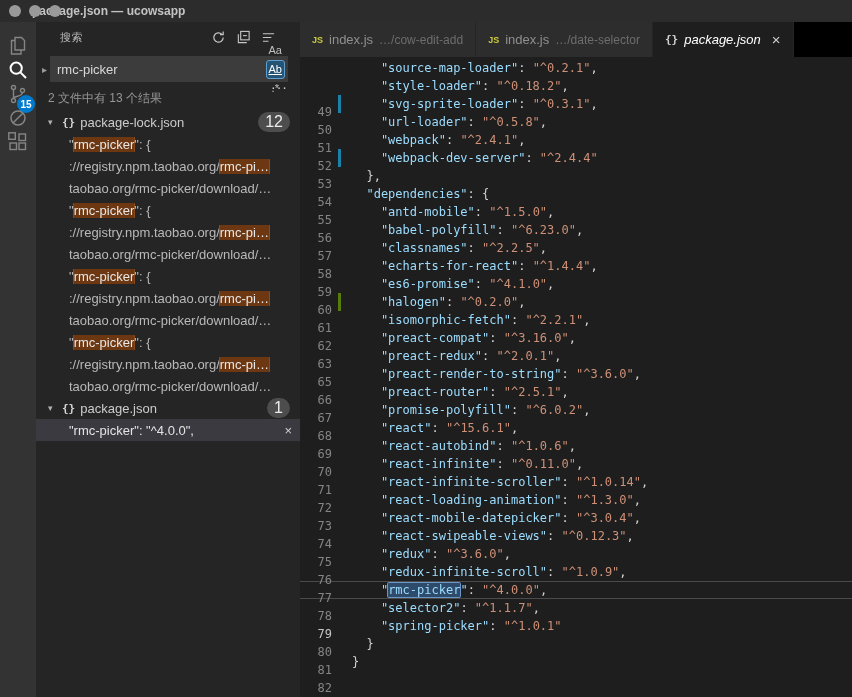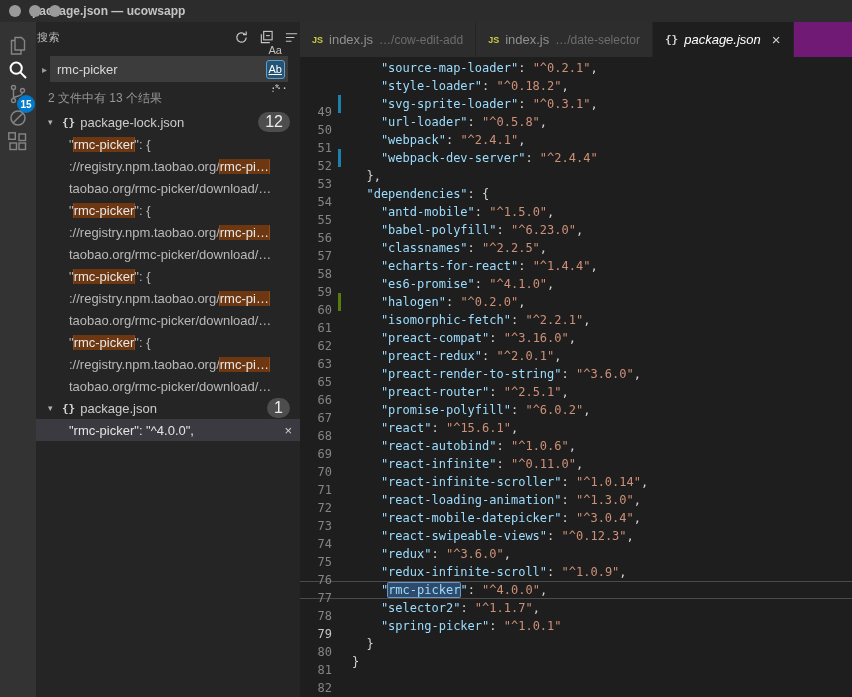--- a/index.html
+++ b/index.html
@@ -22,21 +22,21 @@
   .abicon { width:24px; height:24px; color:#858585; position:relative; }
   .abicon.active { color:#ffffff; }
   .abicon svg { width:24px; height:24px; }
   .abbadge { position:absolute; right:-5px; bottom:-7px; min-width:18px; height:18px;
     border-radius:50%; background:#007acc; color:#ffffff; font-size:10px; font-weight:bold;
     display:flex; align-items:center; justify-content:center; }
 
   
   .sidebar { width:264px; background:#252526; color:#cccccc; display:flex;
     flex-direction:column; flex-shrink:0; }
-  .sb-header { height:30px; display:flex; align-items:center; padding:0 1px; font-size:11px;
+  .sb-header { height:30px; display:flex; align-items:center; padding:0 24px; font-size:11px;
     color:#bbbbbb; letter-spacing:0.5px; }
   .sb-actions { margin-left:auto; display:flex; gap:9px; }
   .hbtn { width:16px; height:16px; color:#c5c5c5; display:flex; align-items:center; justify-content:center; }
   .hbtn svg { width:15px; height:15px; }
   .search-row { display:flex; align-items:center; padding:4px 12px 0 3px; }
   .chev { width:11px; color:#9a9a9a; font-size:10px; text-align:center; flex-shrink:0; }
   .searchbox { flex:1; height:26px; background:#3c3c3c; display:flex; align-items:center; padding:0 3px 0 7px; }
   .searchbox input { flex:1; min-width:0; background:transparent; border:none; outline:none;
     color:#d8d8d8; font-size:13px; font-family:"Liberation Sans","DejaVu Sans",sans-serif; }
   .sopt { min-width:17px; height:19px; padding:0 2px; margin-left:2px; display:flex;
@@ -58,21 +58,21 @@
     padding:1px 7px; margin-left:14px;text-align:right; }
   .match-row { height:22px; display:flex; align-items:center; padding:0 8px 0 33px;
     color:#b9b9b9; white-space:nowrap; overflow:hidden; }
   .match-row .mtext { flex:1; overflow:hidden; }
   .mhl { background:#6d3711; box-shadow:0 0 0 1px #8d4a19; border-radius:1px; color:#e8e8e8; }
   .match-row.selected { background:#3a3a40; color:#e4e4e4; }
   .mdismiss { margin-left:6px; color:#d0d0d0; font-size:13px; }
 
   
   .editor { flex:1; min-width:0; background:#1e1e1e; display:flex; flex-direction:column; }
-  .tabs { height:35px; background:#701a75; display:flex; align-items:stretch; flex-shrink:0; }
+  .tabs { height:35px; background:#000000; display:flex; align-items:stretch; flex-shrink:0; }
   .tab { display:flex; align-items:center; gap:6px; padding:0 12px; background:#2d2d2d;
     border-right:1px solid #252526; font-size:13px; color:#8f8f8f; white-space:nowrap; }
   .tab.active { background:#1e1e1e; color:#ffffff; }
   .ticon-js { color:#cbcb41; font-size:9px; font-weight:bold; }
   .ticon-json { color:#d4d4d4; font-size:11px; font-weight:bold; font-family:"DejaVu Sans Mono",monospace; }
   .tlabel.italic { font-style:italic; }
   .tdesc { font-size:12px; color:#6d6d6d; }
   .tclose { margin-left:5px; color:#d0d0d0; font-size:15px; line-height:1; }
 
   .code { flex:1; overflow:hidden; padding-top:2px;

